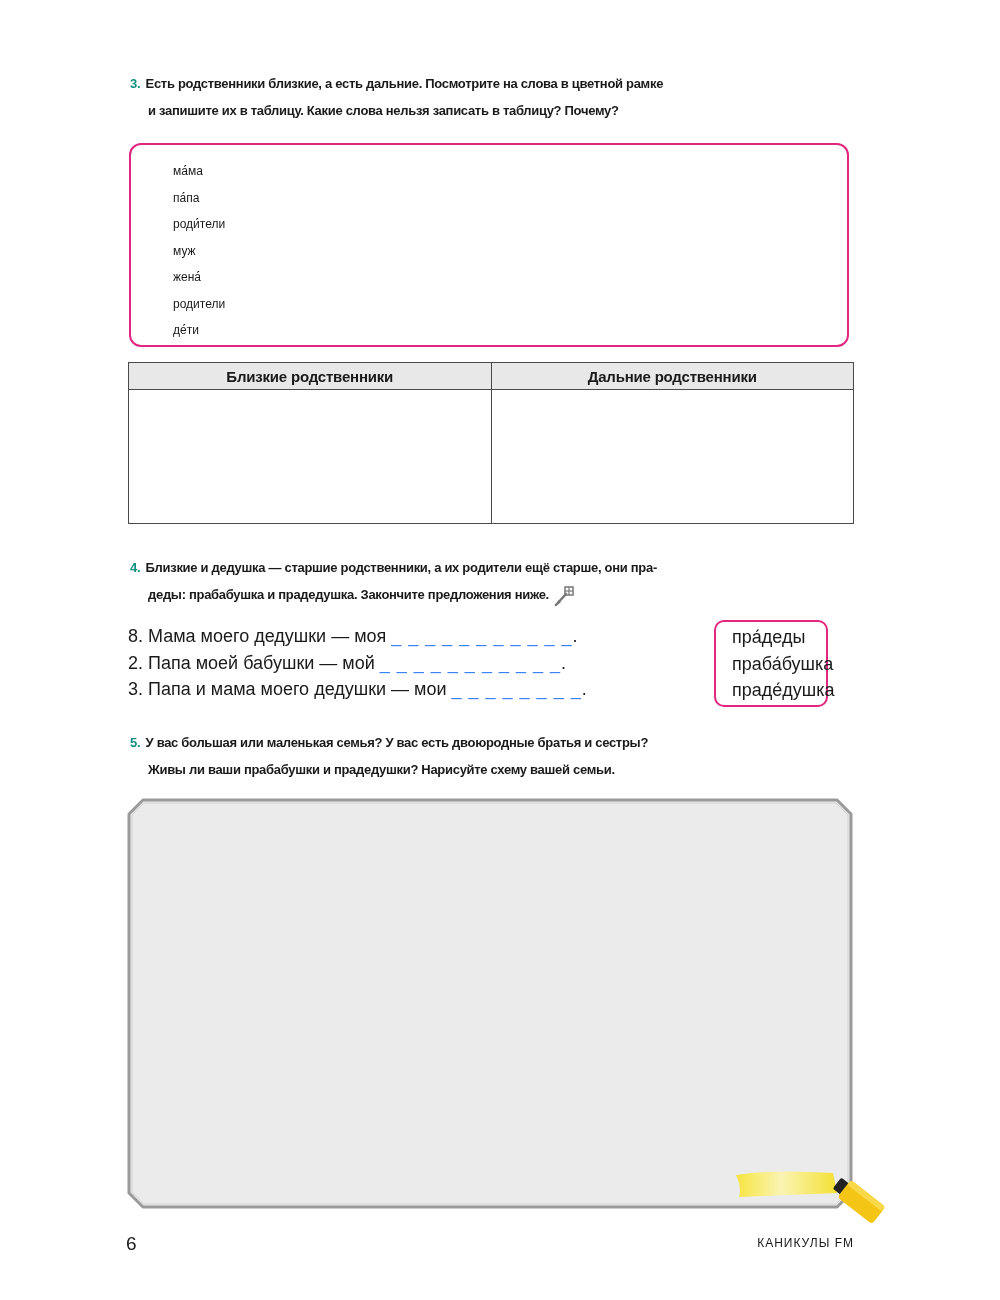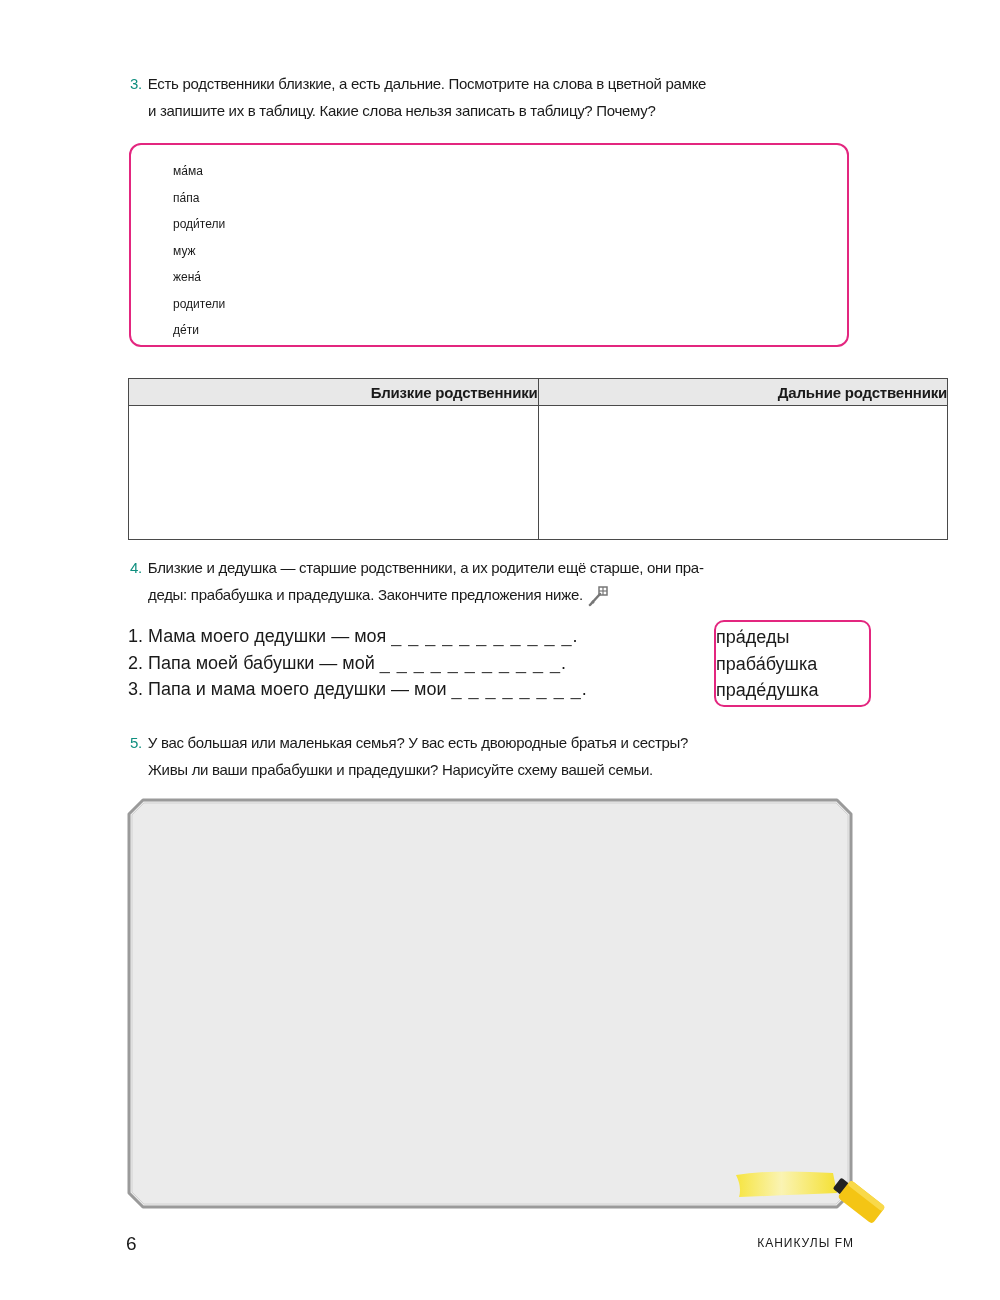--- a/index.html
+++ b/index.html
@@ -1,50 +1,50 @@
 <!DOCTYPE html>
 <html><head>
 <meta charset="utf-8">
 <style>
   html, body { margin: 0; padding: 0; background: #ffffff; }
   body { width: 1000px; height: 1300px; position: relative; overflow: hidden;
          font-family: "Liberation Sans", "DejaVu Sans", sans-serif; color: #1a1a1a; }
 
-  .task { position: absolute; left: 130px; width: 725px; font-weight: normal;
-          font-size: 15px; line-height: 27px; letter-spacing: -0.3px; }
+  .task { position: absolute; left: 130px; width: 725px; font-weight: bold;
+          font-size: 13px; line-height: 27px; letter-spacing: -0.3px; }
   .task .num { color: #0f8f7f; margin-right: 2px; }
   .task .indent { padding-left: 18px; display: block; }
 
   #task3 { top: 70px; }
   #task4 { top: 554px; }
   #task5 { top: 729px; }
 
   .word-box { position: absolute; left: 129px; top: 143px; width: 720px; height: 204px;
               border: 2px solid #e3267f; border-radius: 12px; box-sizing: border-box; }
   .word-col { position: absolute; top: 13px; font-size: 12px; line-height: 26.5px; }
   .word-col div { white-space: nowrap; }
   #col1 { left: 42px; }
   #col2 { left: 272px; }
   #col3 { left: 552px; }
 
-  table.rel { position: absolute; left: 128px; top: 378px; width: 820px; height: 162px;
-              border-collapse: collapse; text-align: right; }
+  table.rel { position: absolute; left: 128px; top: 362px; width: 726px; height: 162px;
+              border-collapse: collapse; }
   table.rel th { background: #e8e8e8; font-size: 15px; font-weight: bold; height: 26px;
                  border: 1.5px solid #4a4a4a; padding: 0; letter-spacing: -0.2px; }
   table.rel td { border: 1.5px solid #4a4a4a; background: #fff; }
 
   .key-icon { display: inline-block; vertical-align: middle; margin-left: 4px; width: 22px; height: 22px; }
 
   .sentences { position: absolute; left: 128px; top: 623px; font-size: 18px; line-height: 26.5px; }
   .sentences .row { white-space: nowrap; }
-  .blank { display: inline-block; color: #404040; letter-spacing: 1px; }
+  .blank { display: inline-block; color: #3b82f6; letter-spacing: 1px; }
 
-  .answer-box { position: absolute; left: 714px; top: 620px; width: 157px; height: 87px;
+  .answer-box { position: absolute; left: 714px; top: 620px; width: 114px; height: 87px;
                 border: 2px solid #e3267f; border-radius: 10px; box-sizing: border-box;
-                padding: 2px 0 0 0; font-size: 18px; line-height: 26.5px; }
+                padding: 2px 0 0 16px; font-size: 18px; line-height: 26.5px; }
 
   .draw-area { position: absolute; left: 127px; top: 797px; width: 726px; height: 412px; }
   .draw-area svg { position: absolute; left: 0; top: 0; }
 
   .highlighter { position: absolute; left: 733px; top: 1165px; width: 160px; height: 62px; }
 
   .page-num { position: absolute; left: 126px; top: 1233px; font-size: 19px; }
   .brand { position: absolute; right: 146px; top: 1236px; font-size: 12px; letter-spacing: 1px; }
 </style>
 </head>
@@ -90,21 +90,21 @@
           <line x1="3" y1="20" x2="13" y2="9" stroke="#777" stroke-width="2.5" stroke-linecap="round"></line>
           <line x1="5" y1="16" x2="7" y2="18" stroke="#777" stroke-width="1.8"></line>
           <rect x="12" y="2" width="8" height="8" fill="none" stroke="#777" stroke-width="1.5"></rect>
           <line x1="16" y1="2" x2="16" y2="10" stroke="#777" stroke-width="1.2"></line>
           <line x1="12" y1="6" x2="20" y2="6" stroke="#777" stroke-width="1.2"></line>
         </svg></span></span>
 </div>
 
 <div class="sentences">
   <div class="row">
-    <span>1. Мама моего дедушки — моя </span><span class="blank">_ _ _ _ _ _ _ _ _ _ _</span><span>.</span>
+    <span>8. Мама моего дедушки — моя </span><span class="blank">_ _ _ _ _ _ _ _ _ _ _</span><span>.</span>
   </div>
   <div class="row">
     <span>2. Папа моей бабушки — мой </span><span class="blank">_ _ _ _ _ _ _ _ _ _ _</span><span>.</span>
   </div>
   <div class="row">
     <span>3. Папа и мама моего дедушки — мои </span><span class="blank">_ _ _ _ _ _ _ _</span><span>.</span>
   </div>
 </div>
 
 <div class="answer-box">

